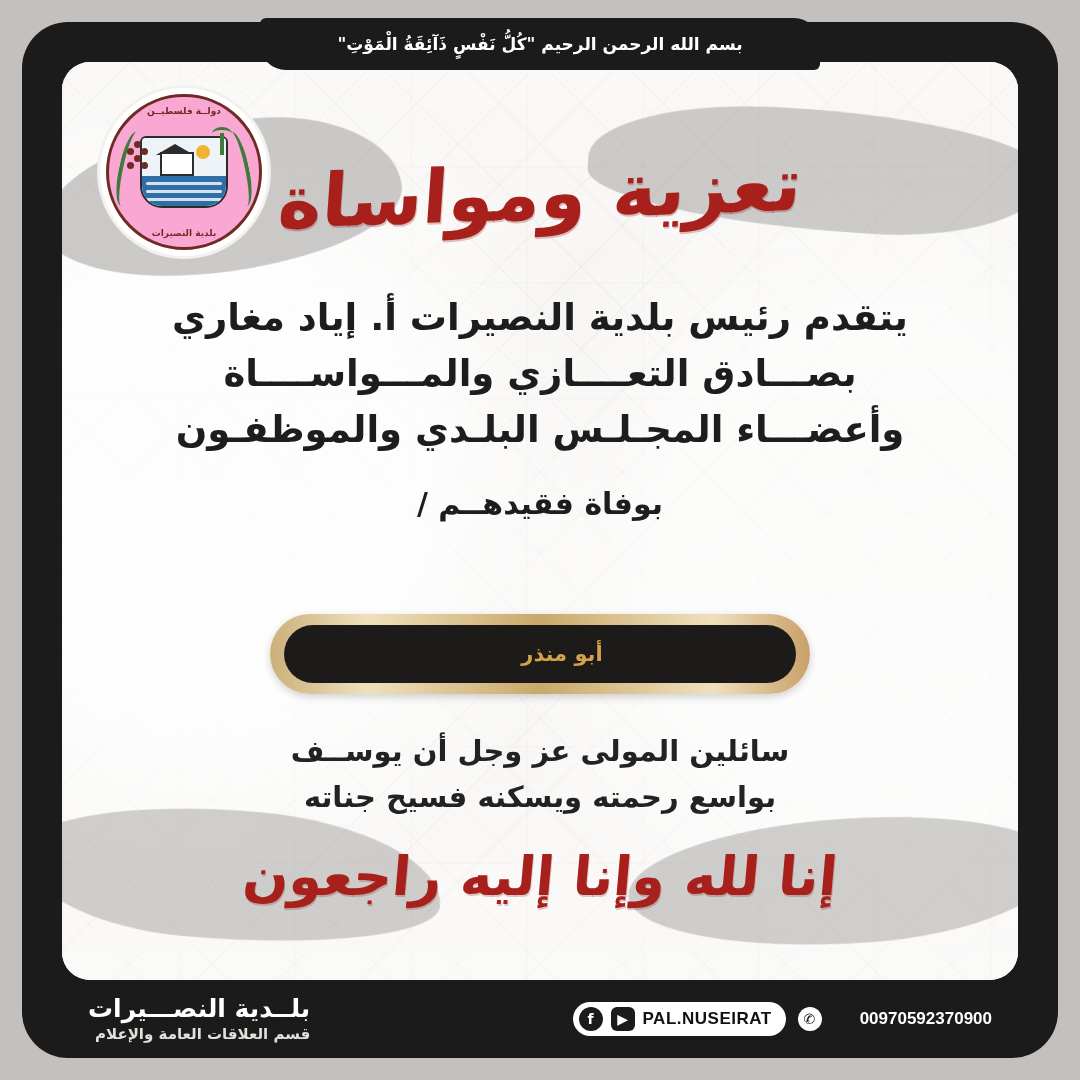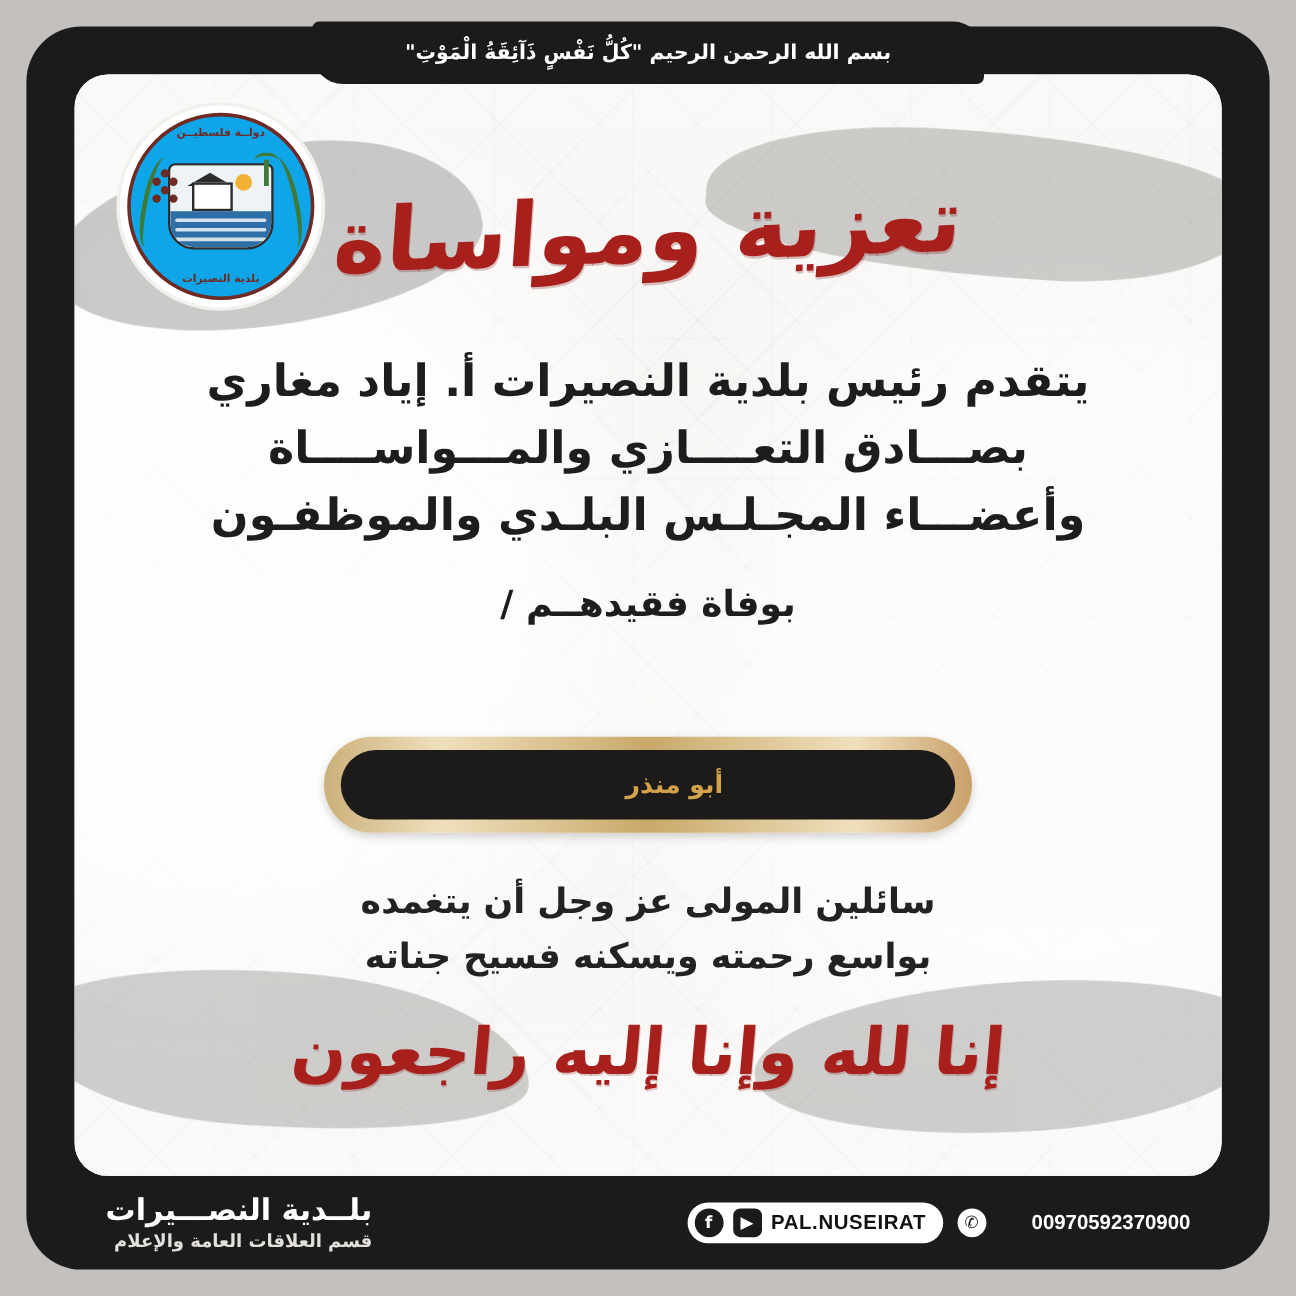--- a/index.html
+++ b/index.html
@@ -110,21 +110,21 @@
     align-items: center;
     justify-content: center;
     z-index: 7;
     box-shadow: 0 0 0 3px #f3f1ee;
   }
   .logo {
     width: 150px;
     height: 150px;
     border-radius: 50%;
     border: 3px solid #6f2a23;
-    background: #0ea5e9;
+    background: #f9a8d4;
     position: relative;
     overflow: hidden;
   }
   .logo .ring-text-top,
   .logo .ring-text-bottom {
     position: absolute;
     left: 0; right: 0;
     text-align: center;
     font-size: 9px;
     font-weight: bold;
@@ -419,21 +419,21 @@
     <div class="line small">بوفاة فقيدهــم /</div>
   </div>
 
   <div class="name-plate">
     <div class="inner">
       <span class="kunya">أبو منذر</span>
     </div>
   </div>
 
   <div class="dua">
-    <div class="line">سائلين المولى عز وجل أن يتغمده</div>
+    <div class="line">سائلين المولى عز وجل أن يوســف</div>
     <div class="line">بواسع رحمته ويسكنه فسيح جناته</div>
   </div>
 
   <div class="inna">
     <span>إنا لله وإنا إليه راجعون</span>
   </div>
 
   <div class="bottom-bar">
     <div class="social">
       <div class="pill">

